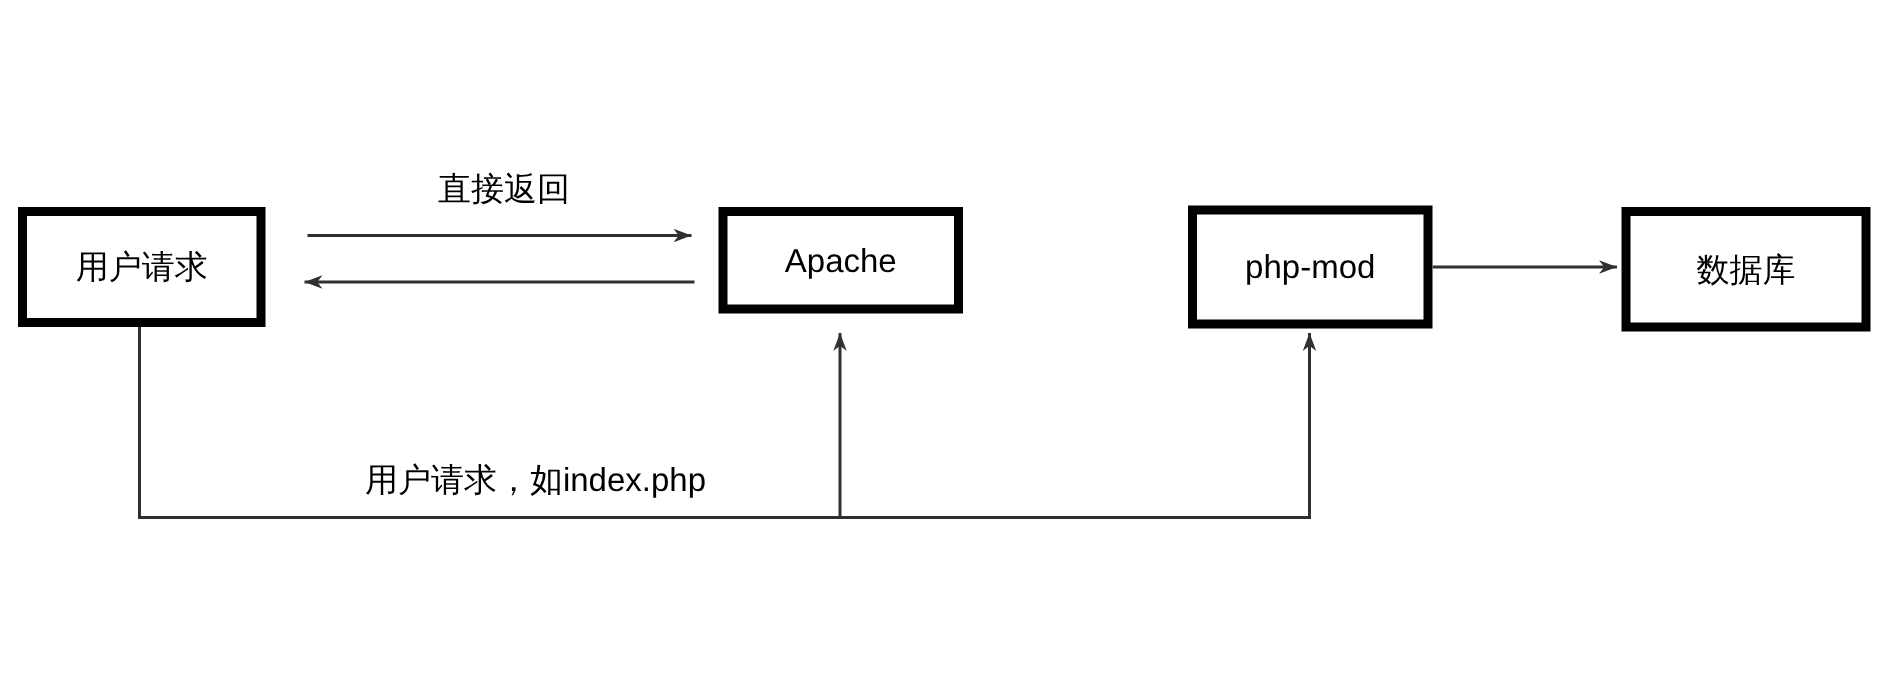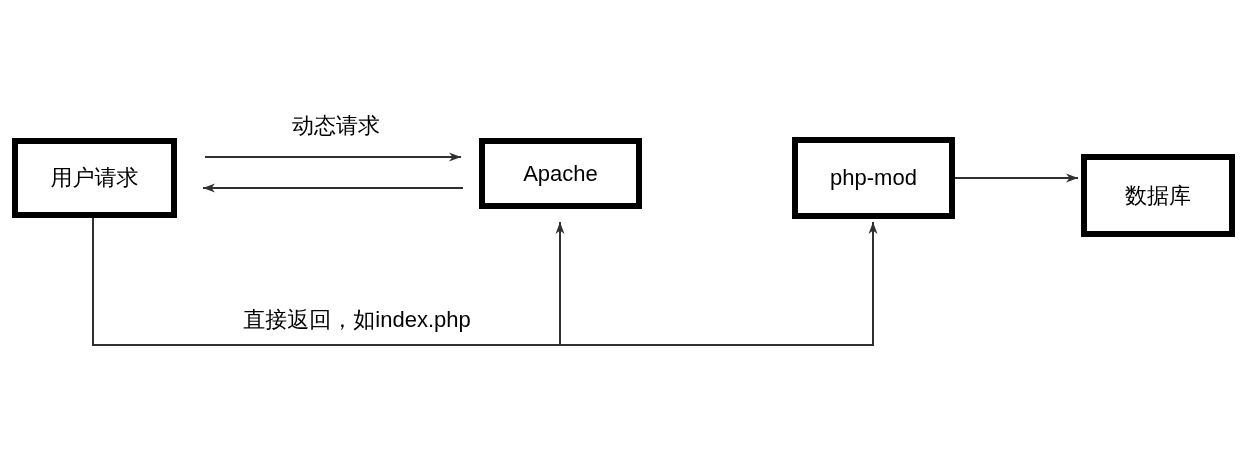--- a/index.html
+++ b/index.html
@@ -35,21 +35,21 @@
     display: flex;
     align-items: center;
     justify-content: center;
     font-size: 22px;
     color: #000000;
     white-space: nowrap;
   }
   .node-user-request { left: 12px;   top: 138px; width: 165px; height: 80px; }
   .node-apache       { left: 479px;  top: 138px; width: 163px; height: 71px; }
   .node-php-mod      { left: 792px;  top: 137px; width: 163px; height: 82px; }
-  .node-database     { left: 1081px; top: 154px; width: 154px; height: 83px; }
+  .node-database     { left: 1081px; top: 138px; width: 166px; height: 83px; }
   .edge-label {
     position: absolute;
     transform: translate(-50%, -50%);
     font-size: 22px;
     color: #000000;
     white-space: nowrap;
   }
   .label-static-request  { left: 336px; top: 126px; }
   .label-direct-return   { left: 337px; top: 224px; }
   .label-dynamic-request { left: 357px; top: 320px; }
@@ -87,19 +87,19 @@
   </div>
 
   <div class="node node-php-mod">
     <span>php-mod</span>
   </div>
 
   <div class="node node-database">
     <span>数据库</span>
   </div>
 
-  <div class="edge-label label-static-request">动态请求</div>
+  <div class="edge-label label-static-request">直接返回</div>
 
 
-  <div class="edge-label label-dynamic-request">直接返回，如index.php</div>
+  <div class="edge-label label-dynamic-request">用户请求，如index.php</div>
 
 
 </div>
 
 </body></html>

